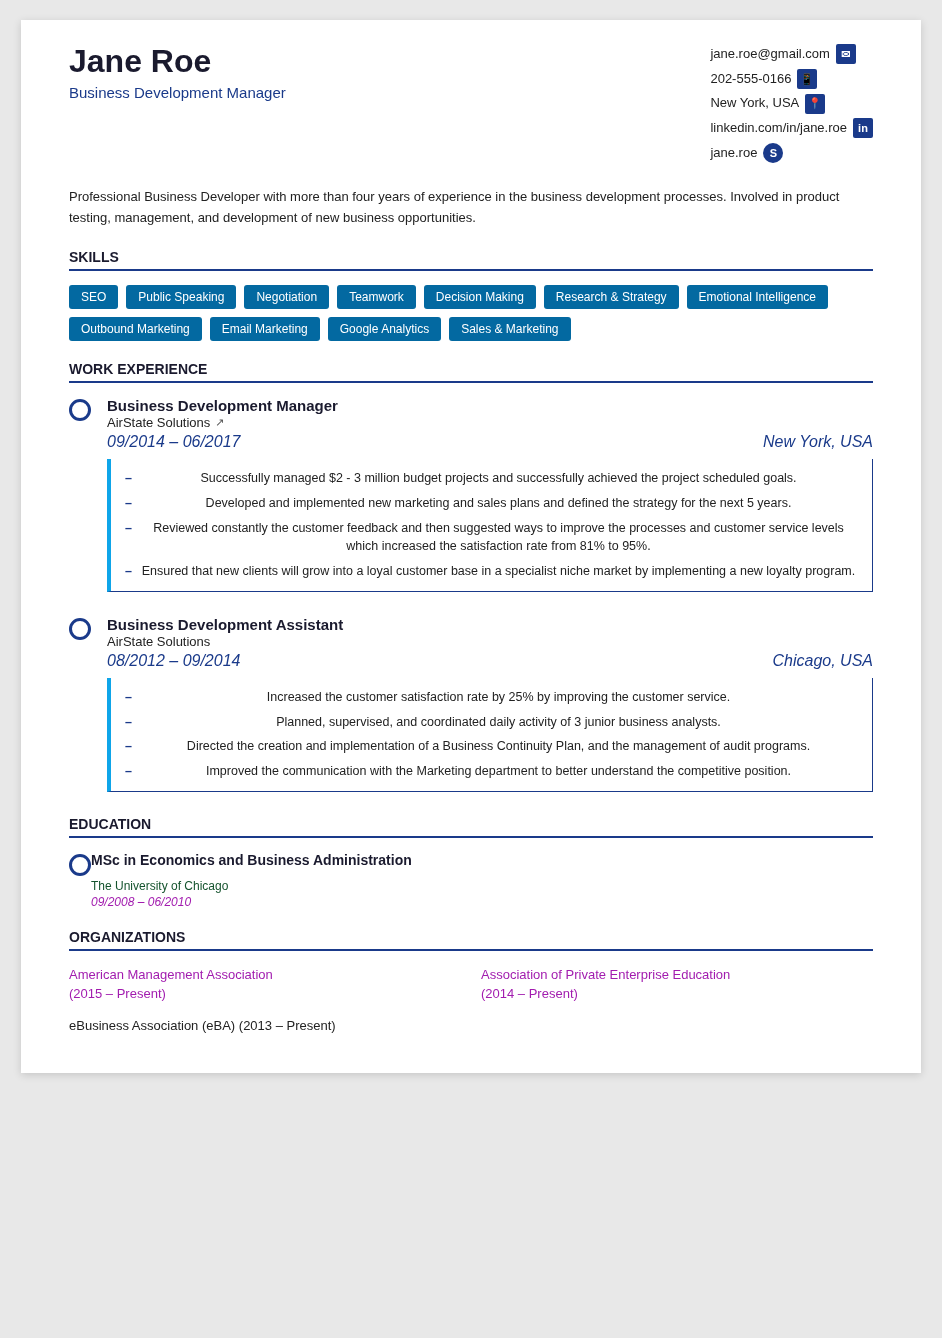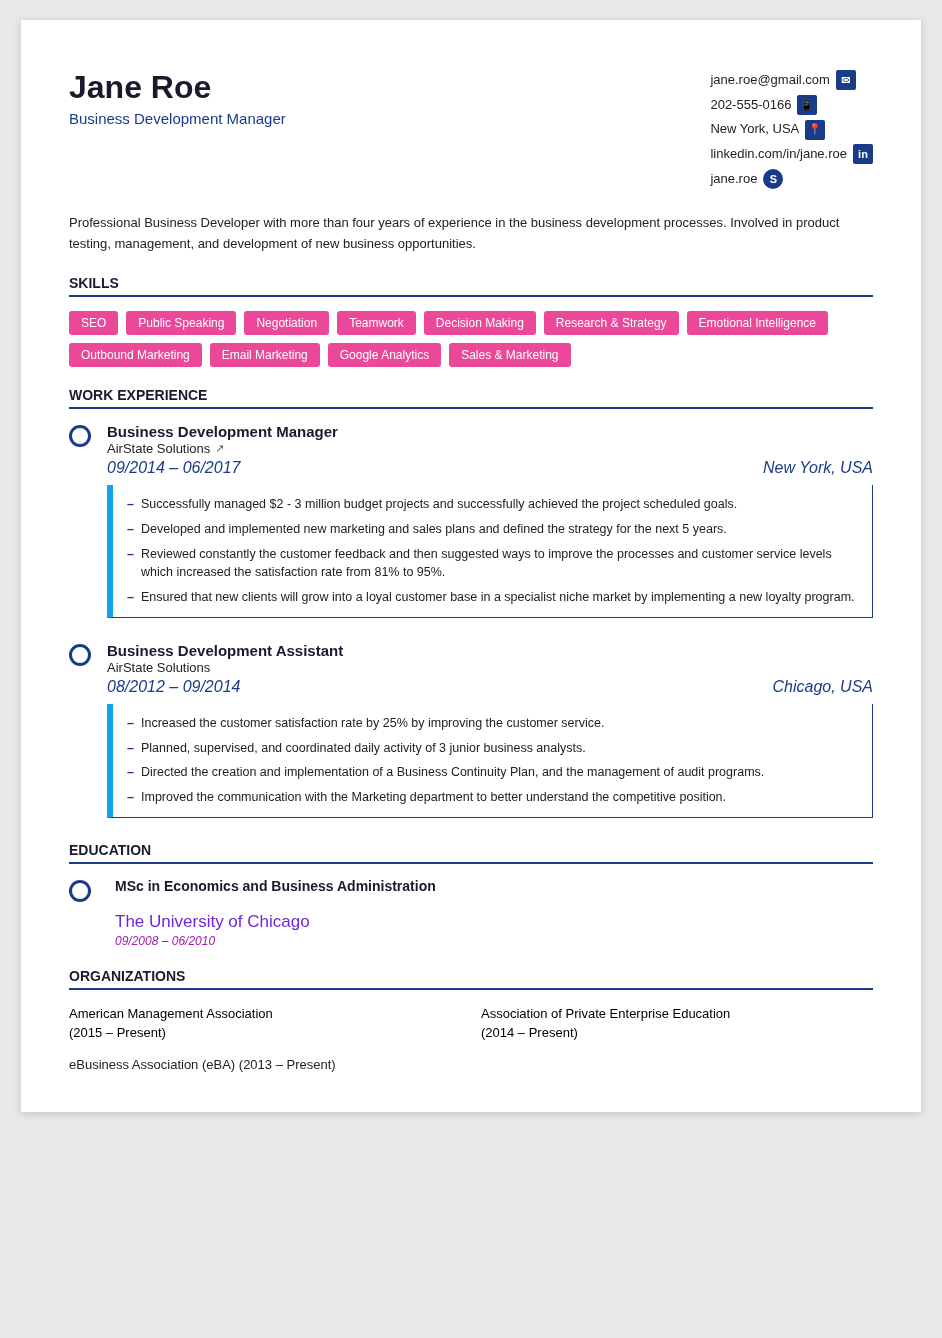--- a/index.html
+++ b/index.html
@@ -8,21 +8,21 @@
       font-size: 13px;
       color: #222;
       background: #e8e8e8;
       display: flex;
       justify-content: center;
       padding: 20px;
     }
     .resume {
       background: #fff;
       width: 900px;
-      padding: 48px 48px 40px 48px;
+      padding: 22px 48px 40px 48px;
       box-shadow: 0 2px 8px rgba(0,0,0,0.15);
     }
     
     .header {
       display: flex;
       justify-content: space-between;
       align-items: flex-start;
       margin-bottom: 22px;
     }
     .header-left .name {
@@ -79,21 +79,21 @@
       margin-top: 20px;
     }
     
     .skills-container {
       display: flex;
       flex-wrap: wrap;
       gap: 8px;
       margin-bottom: 8px;
     }
     .skill-badge {
-      background: #ec4899;
+      background: #0369a1;
       color: #fff;
       padding: 5px 12px;
       font-size: 12px;
       border-radius: 3px;
     }
     
     .exp-item {
       display: flex;
       gap: 16px;
       margin-bottom: 24px;
@@ -135,24 +135,25 @@
     .exp-meta {
       display: flex;
       justify-content: space-between;
       font-style: italic;
       color: #1a3a8a;
       font-size: 16px;
       margin-top: 3px;
       margin-bottom: 8px;
     }
     .exp-bullets {
-      border-left: 6px solid #0ea5e9;
+      border-left: 4px solid #0ea5e9;
       border-bottom: 1px solid #1a3a8a;
       border-right: 1px solid #1a3a8a;
       padding: 10px 14px;
+      text-align: center;
     }
     .exp-bullets li {
       list-style: none;
       position: relative;
       padding-left: 14px;
       margin-bottom: 6px;
       font-size: 12.5px;
       line-height: 1.5;
       color: #222;
     }
@@ -160,49 +161,49 @@
     .exp-bullets li::before {
       content: '–';
       position: absolute;
       left: 0;
       color: #1a3a8a;
       font-weight: bold;
     }
     
     .edu-item {
       display: flex;
-      gap: 24px;
+      gap: 0;
       margin-bottom: 16px;
     }
     .edu-degree {
       font-size: 14px;
       font-weight: bold;
       color: #1a1a2e;
     }
     .edu-school {
-      font-size: 17px;
-      color: #6d28d9;
-      margin-top: 18px;
+      font-size: 12px;
+      color: #14532d;
+      margin-top: 11px;
     }
     .edu-dates {
       font-style: italic;
       color: #a21caf;
       font-size: 12px;
       margin-top: 2px;
     }
     
     .org-grid {
       display: grid;
       grid-template-columns: 1fr 1fr;
       gap: 8px 20px;
       margin-top: 6px;
     }
     .org-item {
       font-size: 13px;
-      color: #000000;
+      color: #a21caf;
       line-height: 1.5;
     }
     .org-full-row {
       margin-top: 14px;
       font-size: 13px;
       color: #222;
     }
   </style>
 </head>
 <body>

